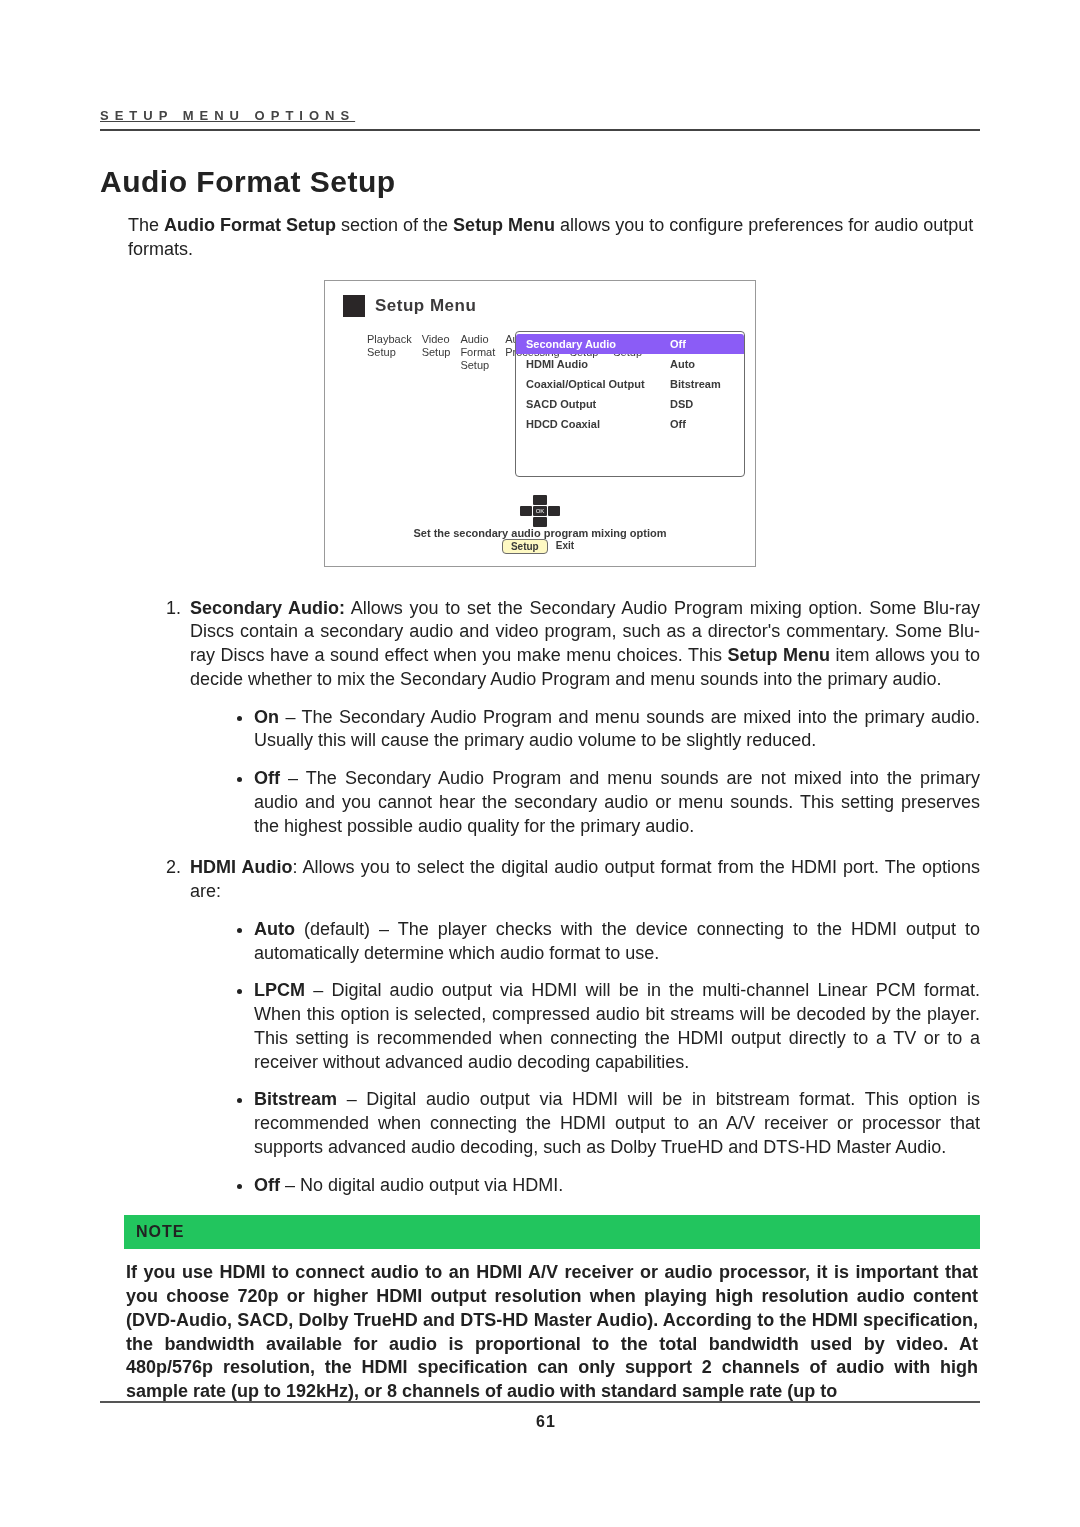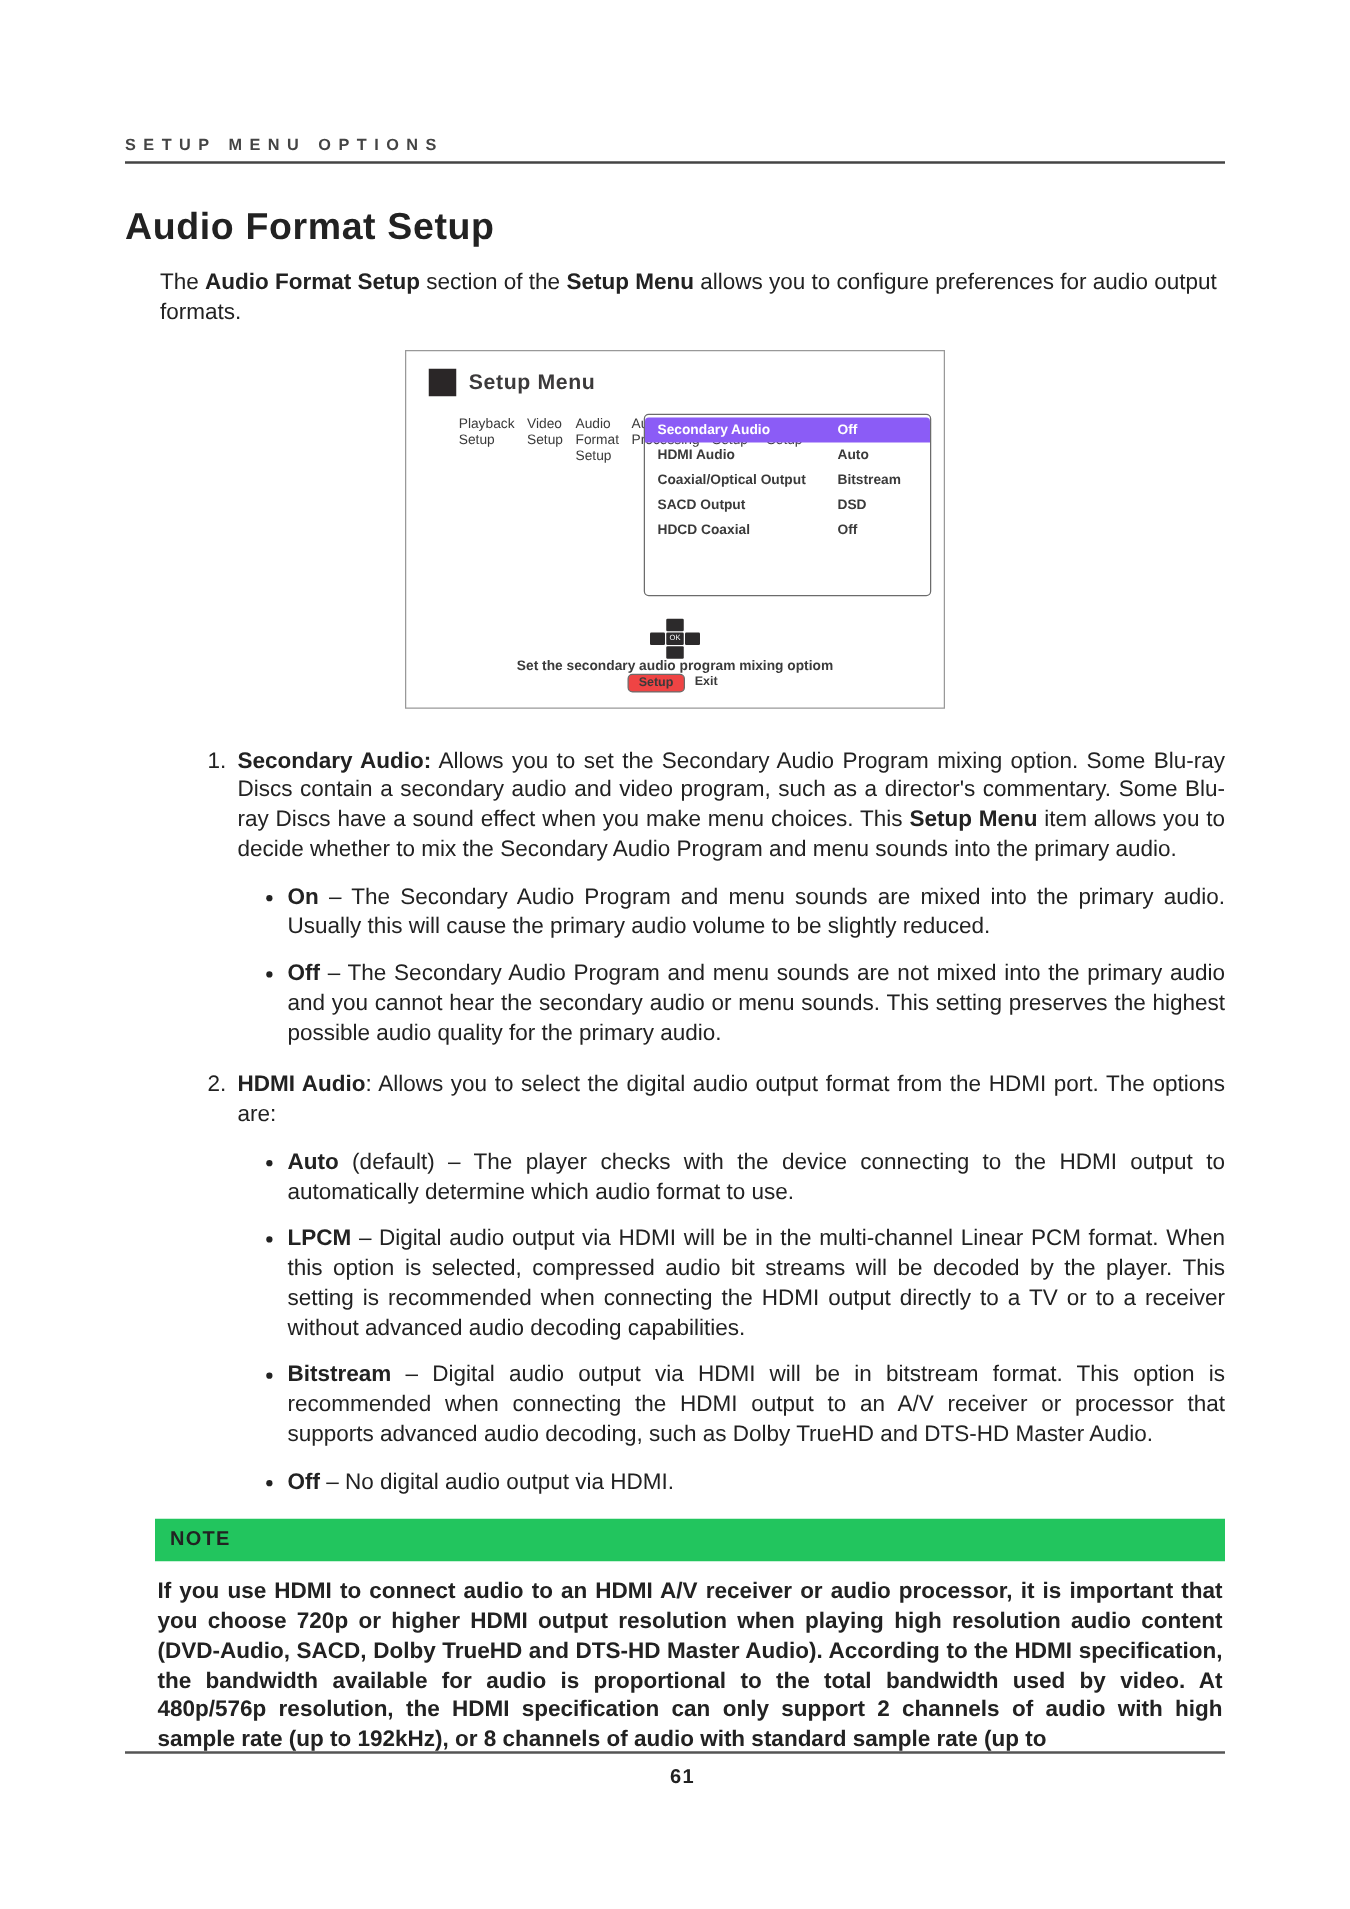--- a/index.html
+++ b/index.html
@@ -18,20 +18,21 @@
     padding: 108px 100px 0 100px;
     box-sizing: border-box;
   }
   .running-head {
     font-size: 13px;
     letter-spacing: 6px;
     font-weight: 700;
     color: #444;
     padding-bottom: 6px;
     border-bottom: 2px solid #444;
+    text-decoration: underline;
   }
   h1.section-title {
     font-size: 30px;
     font-weight: 900;
     margin: 34px 0 14px 0;
     letter-spacing: 0.5px;
     font-family: Arial Black, Arial, sans-serif;
     color: #222;
   }
   .intro {
@@ -119,21 +120,21 @@
   .dpad span { background:#2c2a2b; border-radius:1px; }
   .dpad .c { font-size:6px; color:#fff; display:flex; align-items:center; justify-content:center; }
   .dpad .blank { background: transparent; }
   .sm-hint {
     font-size: 11px; font-weight:700; color:#3a3a3a;
   }
   .sm-buttons { display:flex; gap:4px; }
   .sm-btn {
     font-size: 10px; font-weight:700; color:#3a3a3a;
     border:1px solid #6b6b6b; border-radius:4px;
-    padding: 1px 8px; background:#ef4444;text-align:center;
+    padding: 1px 8px; background:#fef9c3;text-align:center;
   }
   .sm-exit { font-size: 10px; font-weight:700; color:#3a3a3a; padding:1px 4px; }
 
   
   .body-area {
     margin-left: 34px;
     font-size: 18px;
     line-height: 1.32;
     text-align: justify;
   }
@@ -144,21 +145,21 @@
   }
   ol.num-list > li {
     margin-bottom: 18px;
     padding-left: 4px;
   }
   ul.bullets {
     list-style: disc;
     padding-left: 40px;
     margin: 14px 0 0 0;
   }
-  ul.bullets > li { margin-bottom: 14px; }
+  ul.bullets > li { margin-bottom: 14px; margin-left: 24px; }
 
   .note-block { margin: 6px 0 0 24px; }
   .note-head {
     background: #22c55e;
     font-weight: 900;
     letter-spacing: 1px;
     font-size: 16px;
     padding: 8px 12px;
     color: #222;
     font-family: Arial Black, Arial, sans-serif;

